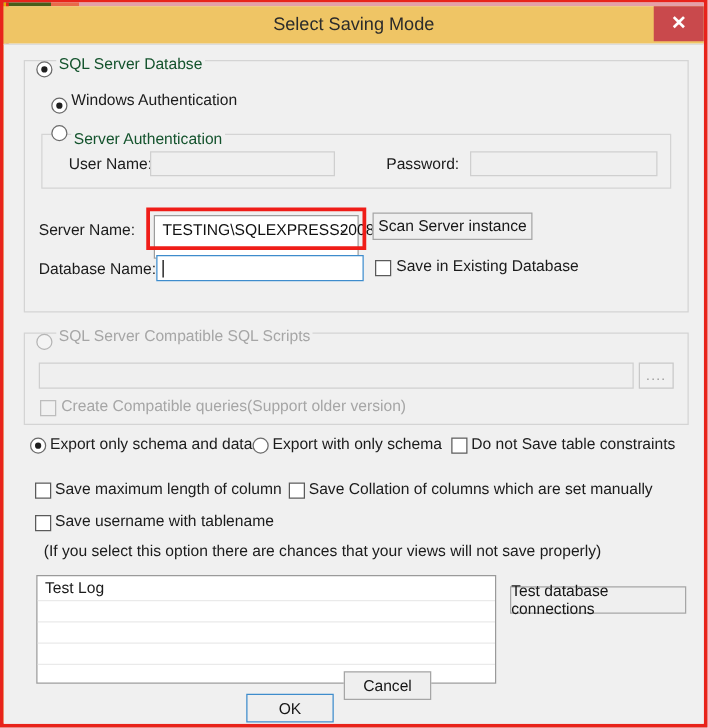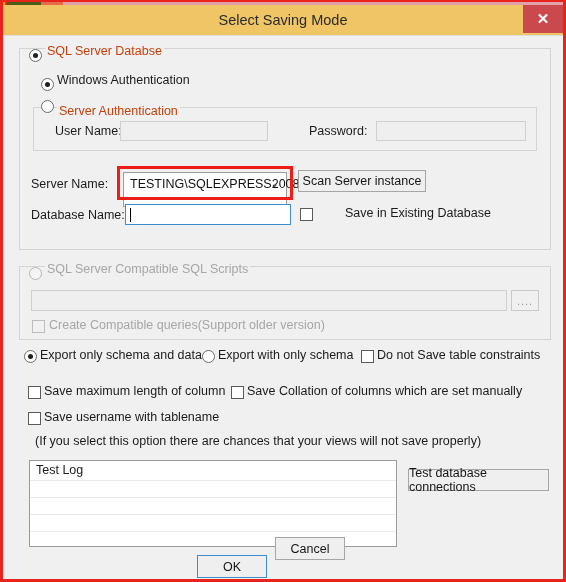--- a/index.html
+++ b/index.html
@@ -44,21 +44,21 @@
   .client{
     position:absolute;left:0;top:33px;width:560px;height:543px;
     background:#f0f0f0;
     border-top:1px solid #dcdcdc;
   }
 
   
   .gbox{position:absolute;border:1px solid #d4d4d4;box-sizing:border-box;}
   .gbox-legend{
     position:absolute;background:#f0f0f0;padding:0 2px;
-    font-size:12.5px;color:#c2410c;white-space:nowrap;
+    font-size:12.5px;color:#14532d;white-space:nowrap;
   }
 
   
   .radio{
     position:absolute;width:13px;height:13px;border-radius:50%;
     border:1px solid #6b6b6b;background:#fff;box-sizing:border-box;
   }
   .radio.checked::after{
     content:"";position:absolute;left:3px;top:3px;width:5px;height:5px;
     border-radius:50%;background:#202020;
@@ -160,21 +160,21 @@
     </div>
     <div class="redbox" style="left:114px;top:130px;width:176px;height:34px;"></div>
 
     <div class="btn" style="left:295px;top:134px;width:128px;height:22px;">Scan Server instance</div>
 
     <div class="lbl" style="left:28px;top:172px;">Database Name:</div>
     <div class="tinput focus" style="left:122px;top:168px;width:166px;height:21px;">
       <div class="caret"></div>
     </div>
     <div class="cbox" style="left:297px;top:172px;"></div>
-    <div class="lbl" style="left:314px;top:170px;margin-left:28px;">Save in Existing Database</div>
+    <div class="lbl" style="left:314px;top:170px;">Save in Existing Database</div>
 
     <div class="gbox" style="left:16px;top:230px;width:532px;height:74px;"></div>
     <div class="radio dis" style="left:26px;top:231px;"></div>
     <div class="gbox-legend lbl dis" style="left:42px;top:226px;">SQL Server Compatible SQL Scripts</div>
 
     <div class="tinput" style="left:28px;top:254px;width:476px;height:21px;"></div>
     <div class="btn dots" style="left:508px;top:254px;width:28px;height:21px;">....</div>
 
     <div class="cbox dis" style="left:29px;top:284px;"></div>
     <div class="lbl dis" style="left:46px;top:282px;">Create Compatible queries(Support older version)</div>

